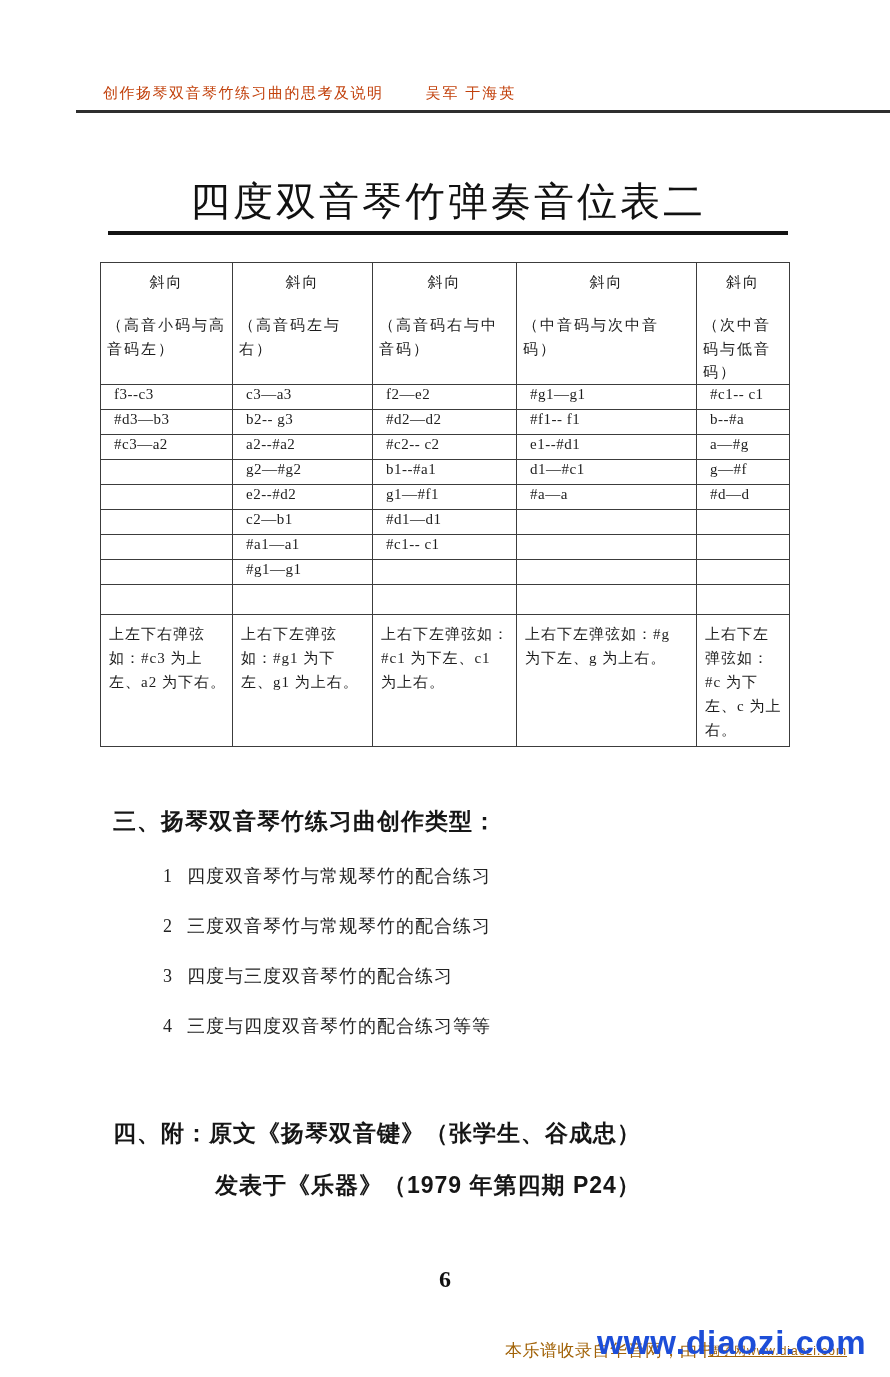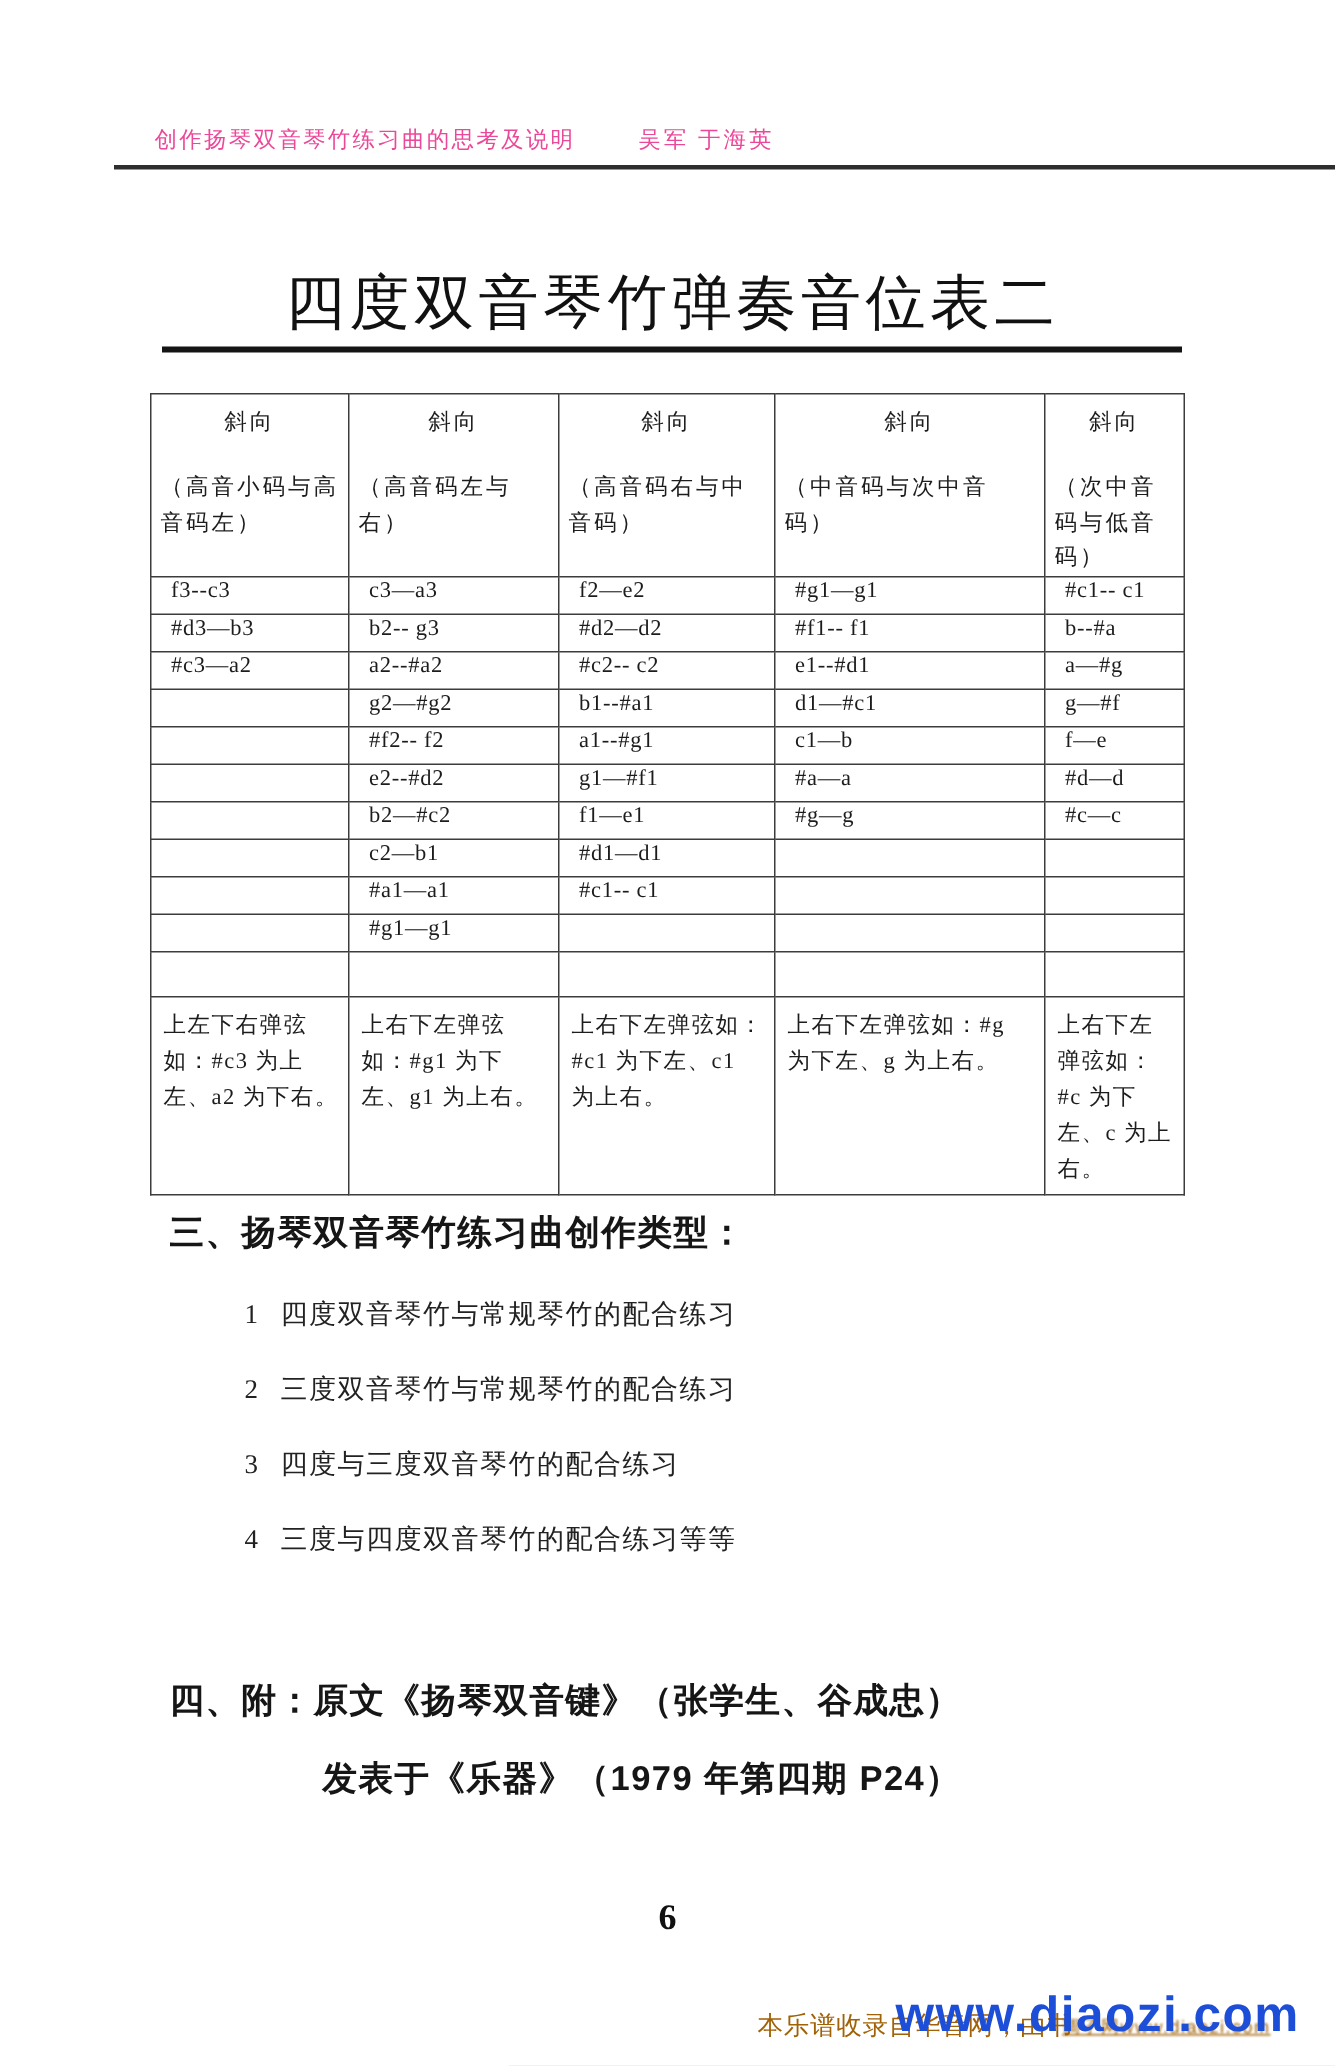--- a/index.html
+++ b/index.html
@@ -2,21 +2,21 @@
 <html><head>
 <meta charset="utf-8">
 <style>
   html,body{margin:0;padding:0;background:#e8e8e8;}
   .page{
     position:relative;width:890px;height:1377px;background:#ffffff;
     font-family:"Liberation Serif","DejaVu Serif",serif;color:#1c1c1c;
     overflow:hidden;margin:0 auto;
   }
   
-  .hdr{position:absolute;left:103px;top:84px;font-size:15px;letter-spacing:1.5px;color:#ec4899;white-space:nowrap;text-align:center;}
+  .hdr{position:absolute;left:103px;top:84px;font-size:15px;letter-spacing:1.5px;color:#c2410c;white-space:nowrap;text-align:center;}
   .hdr .authors{margin-left:42px;letter-spacing:2px;}
   .hdr-rule{position:absolute;left:76px;top:110px;width:814px;height:3px;background:#2e2e2e;}
   
   .doc-title{position:absolute;left:108px;top:174px;width:680px;text-align:center;
     font-size:40px;letter-spacing:3px;color:#111;}
   .title-underline{position:absolute;left:108px;top:231px;width:680px;height:4px;background:#141414;}
   
   table.positions{position:absolute;left:100px;top:262px;width:689px;border-collapse:collapse;table-layout:fixed;}
   table.positions td,table.positions th{border:1px solid #3c3c3c;font-weight:normal;
     font-size:15px;vertical-align:top;overflow:hidden;}
@@ -100,38 +100,24 @@
         </tr>
     <tr>
           <td class="cell"></td>
           <td class="cell">g2—#g2</td>
           <td class="cell">b1--#a1</td>
           <td class="cell">d1—#c1</td>
           <td class="cell">g—#f</td>
         </tr>
     <tr>
           <td class="cell"></td>
-          <td class="cell">#f2-- f2</td>
-          <td class="cell">a1--#g1</td>
-          <td class="cell">c1—b</td>
-          <td class="cell">f—e</td>
-        </tr>
-    <tr>
-          <td class="cell"></td>
           <td class="cell">e2--#d2</td>
           <td class="cell">g1—#f1</td>
           <td class="cell">#a—a</td>
           <td class="cell">#d—d</td>
-        </tr>
-    <tr>
-          <td class="cell"></td>
-          <td class="cell">b2—#c2</td>
-          <td class="cell">f1—e1</td>
-          <td class="cell">#g—g</td>
-          <td class="cell">#c—c</td>
         </tr>
     <tr>
           <td class="cell"></td>
           <td class="cell">c2—b1</td>
           <td class="cell">#d1—d1</td>
           <td class="cell"></td>
           <td class="cell"></td>
         </tr>
     <tr>
           <td class="cell"></td>

